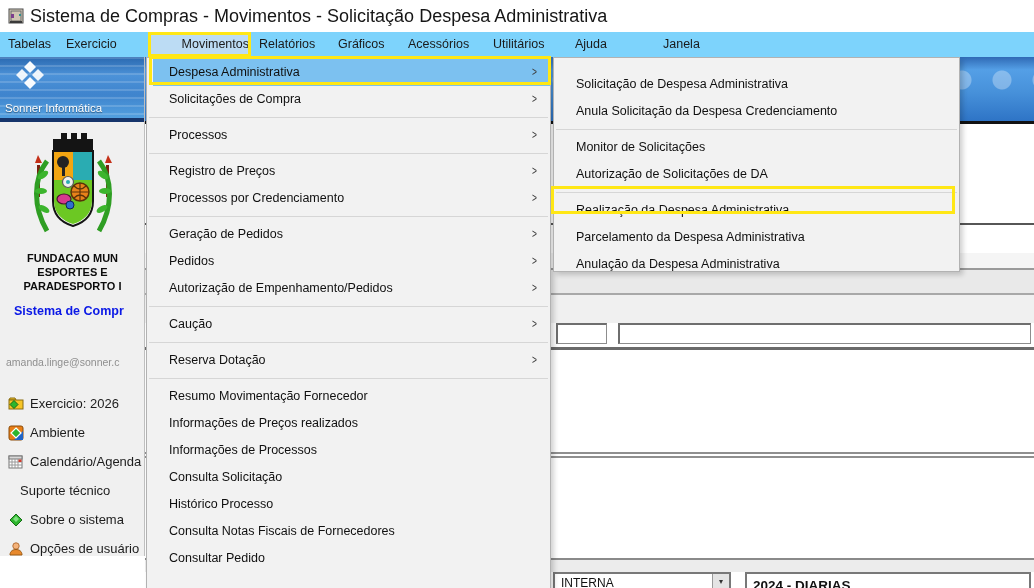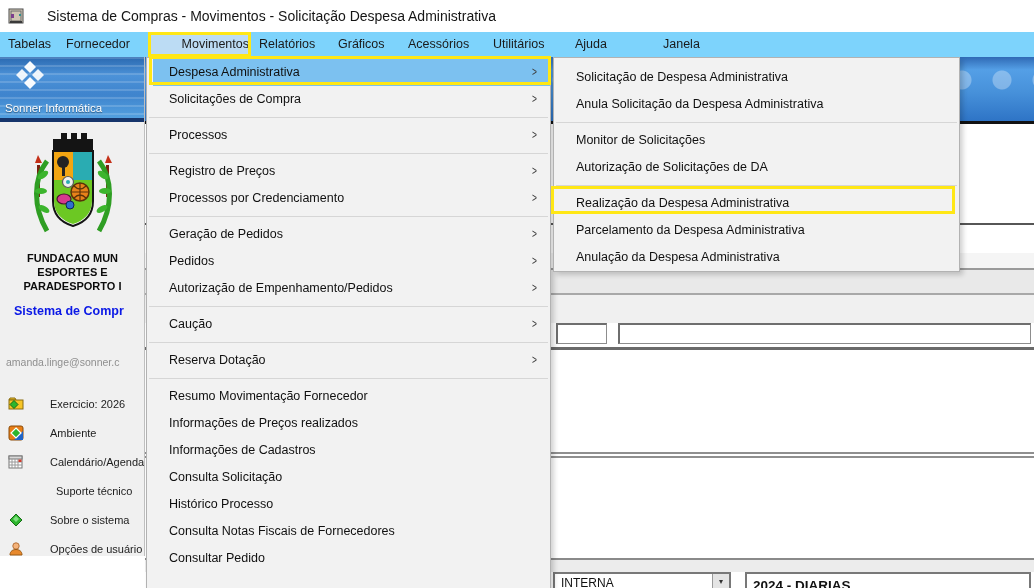--- a/index.html
+++ b/index.html
@@ -3,21 +3,21 @@
 <meta charset="utf-8">
 <style>
   *{box-sizing:border-box;margin:0;padding:0}
   html,body{background:#dcdcdc}
   .stage{position:relative;width:1034px;height:588px;overflow:hidden;background:#fff;
          font-family:"Liberation Sans","DejaVu Sans",sans-serif;color:#111;}
 
   
   .titlebar{position:absolute;left:0;top:0;width:1034px;height:32px;background:#fff;z-index:6;}
   .titlebar .appicon{position:absolute;left:8px;top:8px;width:17px;height:17px;}
-  .titlebar .title{position:absolute;left:47px;top:0;height:32px;line-height:32px;font-size:14px;color:#151515;white-space:nowrap;}
+  .titlebar .title{position:absolute;left:30px;top:0;height:32px;line-height:32px;font-size:18px;color:#151515;white-space:nowrap;}
 
   
   .menubar{position:absolute;left:0;top:32px;width:1034px;height:25px;background:#7dd3fc;z-index:6;}
   .mb{position:absolute;top:0;height:25px;line-height:25px;font-size:12.5px;color:#1a1a1a;white-space:nowrap;cursor:default;}
   .mb.active{background:#bcdcf4;text-align:right;}
 
   
   .yframe{position:absolute;border:3px solid #ffe715;z-index:8;pointer-events:none;}
 
   
@@ -54,27 +54,27 @@
   .sb-header .stripes{position:absolute;inset:0;background:repeating-linear-gradient(180deg,rgba(255,255,255,.16) 0 2px,rgba(255,255,255,0) 2px 8px);}
   .sb-logo{position:absolute;left:13px;top:3px;}
   .sb-brand{position:absolute;left:5px;bottom:4px;font-size:11.5px;color:#fff;text-shadow:0 1px 1px rgba(0,0,0,.45);white-space:nowrap;}
   .sb-crest{position:absolute;left:31px;top:74px;}
   .sb-org{position:absolute;left:0;top:194px;width:145px;text-align:center;font-size:11px;font-weight:bold;line-height:14px;color:#0c0c0c;white-space:nowrap;overflow:hidden;}
   .sb-sys{position:absolute;left:14px;top:247px;font-size:12.5px;font-weight:bold;color:#0a18e6;white-space:nowrap;text-align:center;}
   .sb-email{position:absolute;left:6px;top:299px;font-size:10.5px;color:#8f8f8f;white-space:nowrap;}
   .sb-items{position:absolute;left:0;top:332px;width:145px;}
   .sb-item{position:relative;height:29px;display:flex;align-items:center;cursor:default;}
   .sb-item .ic{width:16px;height:16px;margin:0 6px 0 8px;flex:0 0 16px;}
-  .sb-item.noicon{padding-left:36px;}
-  .sb-item .lb{font-size:11px;color:#1c1c1c;white-space:nowrap;margin-left:20px;}
+  .sb-item.noicon{padding-left:20px;}
+  .sb-item .lb{font-size:13px;color:#1c1c1c;white-space:nowrap;}
 
   
   .menu{position:absolute;background:#f2f2f2;border:1px solid #b2b2b2;box-shadow:3px 3px 5px rgba(0,0,0,.18);}
   .menu.dropdown{left:146px;top:57px;width:405px;height:545px;padding-top:1px;z-index:3;}
-  .menu.submenu{left:553px;top:57px;width:407px;height:215px;padding-top:6px;z-index:4;}
+  .menu.submenu{left:553px;top:57px;width:407px;height:215px;padding-top:13px;z-index:4;}
   .mi{height:27px;line-height:27px;padding:0 12px 0 22px;font-size:12.5px;color:#101010;white-space:nowrap;overflow:hidden;cursor:default;}
   .mi .arr{float:right;font-size:12px;color:#3c3c3c;transform:scaleX(.7);}
   .mi.hl{margin-left:6px;padding-left:16px;background:#7cc1f0;}
   .msep{height:1px;background:#d6d6d6;margin:4px 2px;}
 </style>
 </head>
 <body>
 
 <div class="stage">
 
@@ -227,30 +227,30 @@
     <div class="mi"><span class="arr">&gt;</span><span>Geração de Pedidos</span></div>
     <div class="mi"><span class="arr">&gt;</span><span>Pedidos</span></div>
     <div class="mi"><span class="arr">&gt;</span><span>Autorização de Empenhamento/Pedidos</span></div>
     <div class="msep"></div>
     <div class="mi"><span class="arr">&gt;</span><span>Caução</span></div>
     <div class="msep"></div>
     <div class="mi"><span class="arr">&gt;</span><span>Reserva Dotação</span></div>
     <div class="msep"></div>
     <div class="mi"><span>Resumo Movimentação Fornecedor</span></div>
     <div class="mi"><span>Informações de Preços realizados</span></div>
-    <div class="mi"><span>Informações de Cadastros</span></div>
+    <div class="mi"><span>Informações de Processos</span></div>
     <div class="mi"><span>Consulta Solicitação</span></div>
     <div class="mi"><span>Histórico Processo</span></div>
     <div class="mi"><span>Consulta Notas Fiscais de Fornecedores</span></div>
     <div class="mi"><span>Consultar Pedido</span></div>
   </div>
 
   <div class="menu submenu">
     <div class="mi"><span>Solicitação de Despesa Administrativa</span></div>
-    <div class="mi"><span>Anula Solicitação da Despesa Administrativa</span></div>
+    <div class="mi"><span>Anula Solicitação da Despesa Credenciamento</span></div>
     <div class="msep"></div>
     <div class="mi"><span>Monitor de Solicitações</span></div>
     <div class="mi"><span>Autorização de Solicitações de DA</span></div>
     <div class="msep"></div>
     <div class="mi"><span>Realização da Despesa Administrativa</span></div>
     <div class="mi"><span>Parcelamento da Despesa Administrativa</span></div>
     <div class="mi"><span>Anulação da Despesa Administrativa</span></div>
   </div>
 
   <div class="titlebar">
@@ -261,21 +261,21 @@
           <rect x="3" y="6" width="3" height="4" fill="#7d3f8d"></rect>
           <rect x="11" y="6" width="2" height="2" fill="#2f8f8f"></rect>
           <rect x="2" y="13" width="12" height="2" fill="#3a3a3a"></rect>
         </svg>
     </span>
     <span class="title">Sistema de Compras - Movimentos - Solicitação Despesa Administrativa</span>
   </div>
 
   <div class="menubar">
     <span class="mb" style="left:8px">Tabelas</span>
-    <span class="mb" style="left:66px">Fornecedor</span>
+    <span class="mb" style="left:66px">Exercicio</span>
     <span class="mb active" style="left:151px;width:98px">Movimentos</span>
     <span class="mb" style="left:259px">Relatórios</span>
     <span class="mb" style="left:338px">Gráficos</span>
     <span class="mb" style="left:408px">Acessórios</span>
     <span class="mb" style="left:493px">Utilitários</span>
     <span class="mb" style="left:575px">Ajuda</span>
     <span class="mb" style="left:663px">Janela</span>
   </div>
 
   <div class="yframe" style="left:148px;top:32px;width:103px;height:25px"></div>

